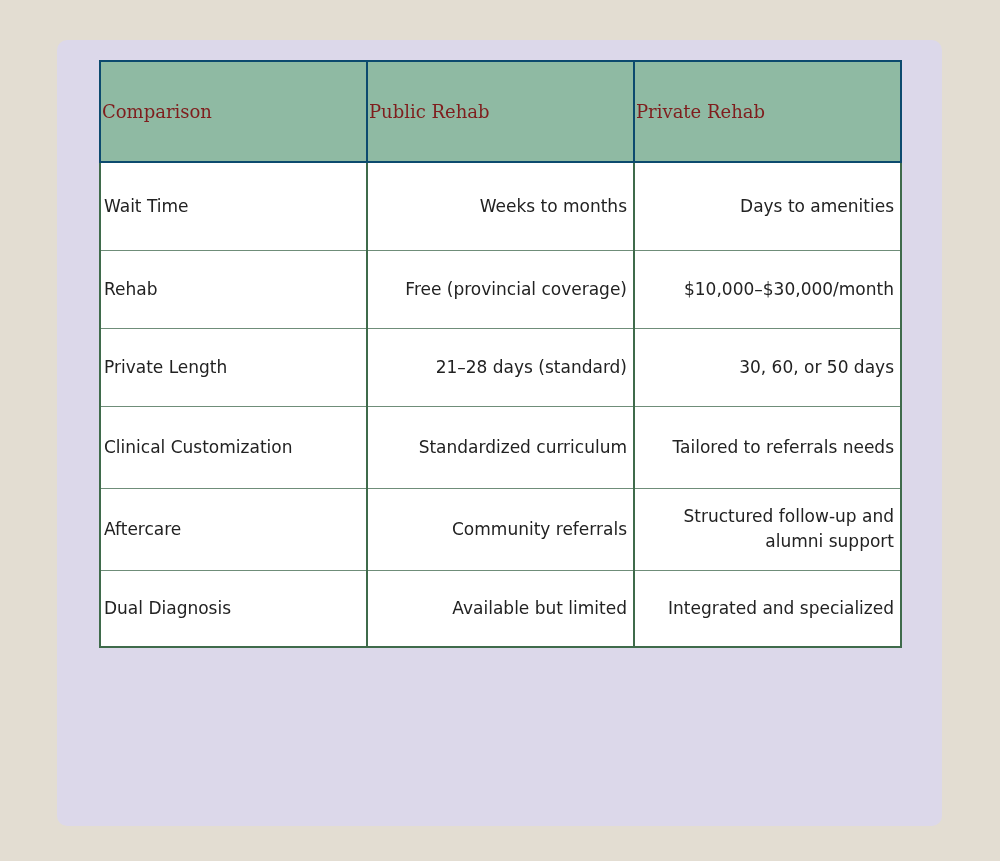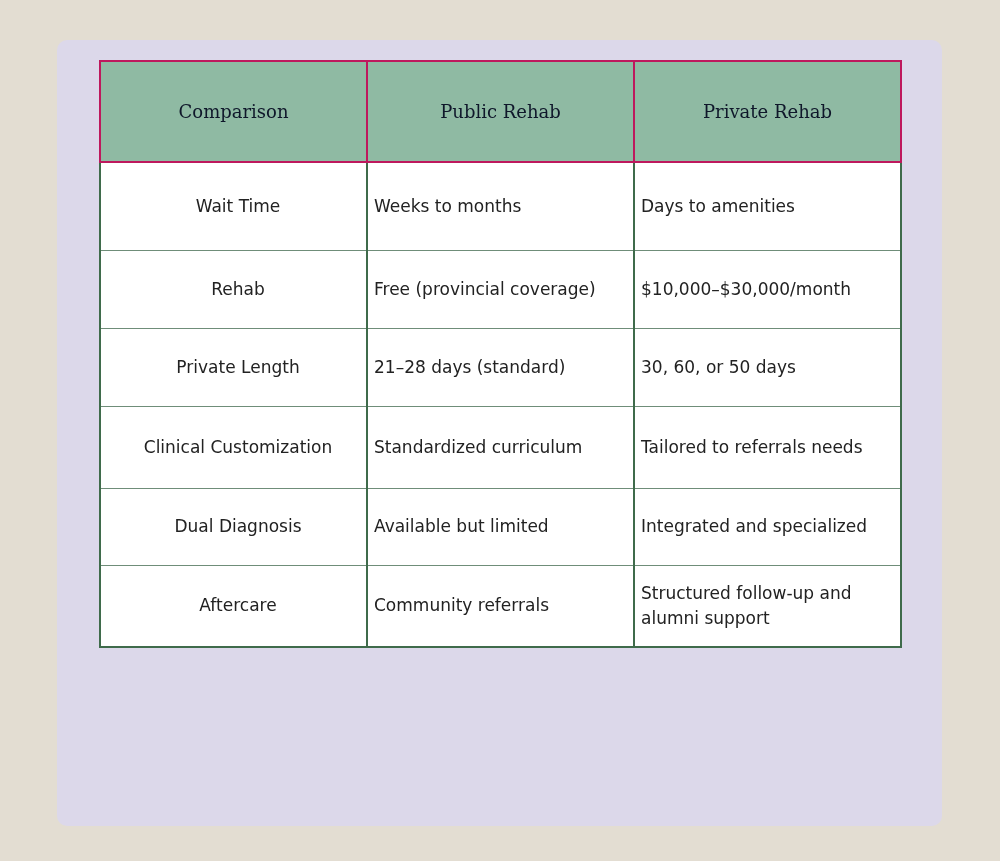--- a/index.html
+++ b/index.html
@@ -1,21 +1,21 @@
 <!DOCTYPE html>
 <html><head>
 <meta charset="utf-8">
 <style>
   html,body{margin:0;padding:0;}
   body{width:1000px;height:861px;background:#e3ddd2;position:relative;overflow:hidden;font-family:"DejaVu Sans","Liberation Sans",sans-serif;}
   .card{position:absolute;left:57px;top:40px;width:885px;height:786px;background:#dcd8ea;border-radius:10px;}
   table{position:absolute;left:99px;top:60px;width:801px;border-collapse:collapse;table-layout:fixed;}
-  th{background:#8fbaa3;height:97px;border:2px solid #be185d;font-family:"DejaVu Serif","Liberation Serif",serif;font-weight:normal;font-size:18px;color:#0f172a;text-align:center;}
-  td{background:#fff;border-left:2px solid #3f6b4b;border-right:2px solid #3f6b4b;border-top:1px solid #6f8d79;border-bottom:1px solid #6f8d79;font-size:17px;color:#222;text-align:left;line-height:25px;padding:0 6px;}
-  td.lbl{text-align:center;padding-left:15px;}
+  th{background:#8fbaa3;height:97px;border:2px solid #0c4a6e;font-family:"DejaVu Serif","Liberation Serif",serif;font-weight:normal;font-size:18px;color:#7f1d1d;text-align:left;}
+  td{background:#fff;border-left:2px solid #3f6b4b;border-right:2px solid #3f6b4b;border-top:1px solid #6f8d79;border-bottom:1px solid #6f8d79;font-size:17px;color:#222;text-align:right;line-height:25px;padding:0 6px;}
+  td.lbl{text-align:left;padding-left:3px;}
   tr:last-child td{border-bottom:2px solid #3f6b4b;}
 </style>
 </head>
 <body>
 
 <div class="card"></div>
 <table>
   <colgroup>
       <col style="width:267px">
       <col style="width:267px">
@@ -42,24 +42,24 @@
       <tr style="height: 78px;">
         <td class="lbl">Private Length</td>
         <td>21–28 days (standard)</td>
         <td>30, 60, or 50 days</td>
       </tr>
       <tr style="height: 82px; margin-top: 32px;">
         <td class="lbl">Clinical Customization</td>
         <td>Standardized curriculum</td>
         <td>Tailored to referrals needs</td>
       </tr>
+      <tr style="height: 82px;">
+        <td class="lbl">Aftercare</td>
+        <td>Community referrals</td>
+        <td>Structured follow-up and alumni support</td>
+      </tr>
       <tr style="height: 77px;">
         <td class="lbl">Dual Diagnosis</td>
         <td>Available but limited</td>
         <td>Integrated and specialized</td>
       </tr>
-      <tr style="height: 82px;">
-        <td class="lbl">Aftercare</td>
-        <td>Community referrals</td>
-        <td>Structured follow-up and alumni support</td>
-      </tr>
     </tbody>
 </table>
 
 </body></html>

